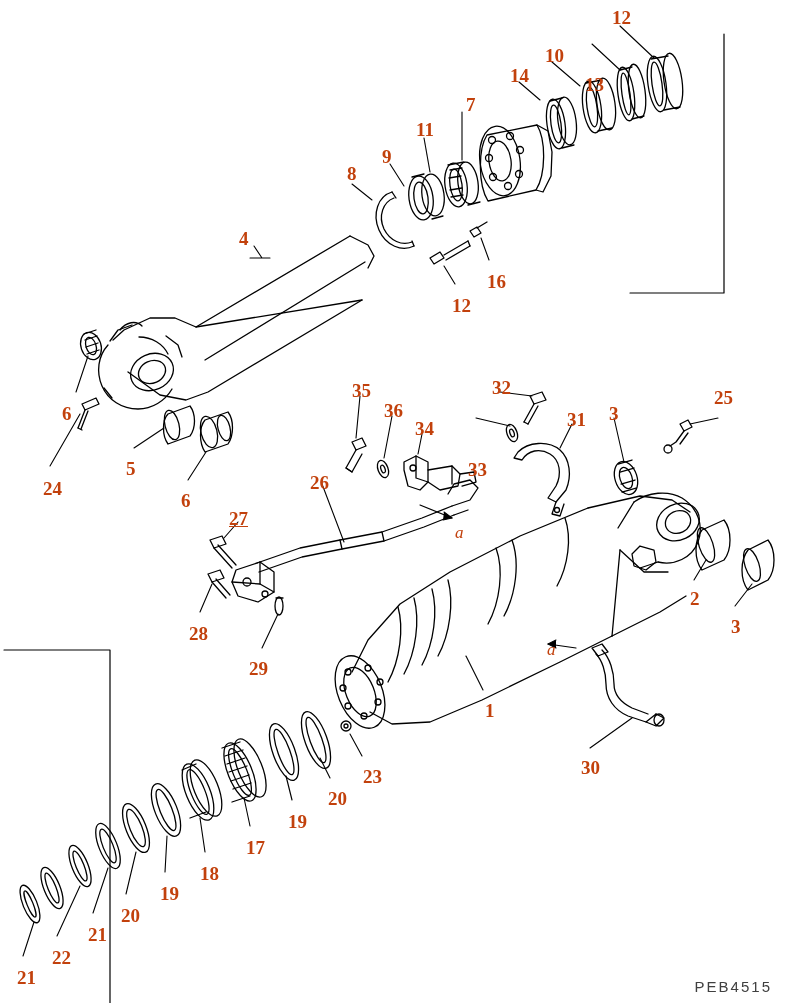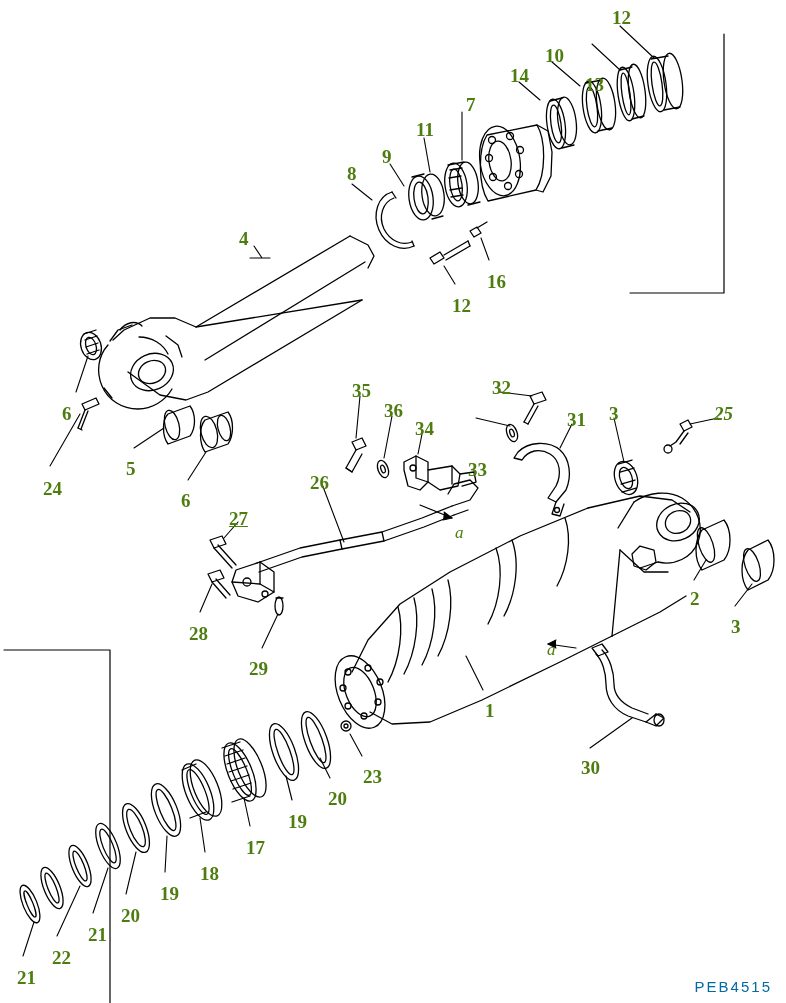--- a/index.html
+++ b/index.html
@@ -43,37 +43,37 @@
     left: 0; top: 0;
     width: 786px;
     height: 1003px;
   }
   
   .callout {
     position: absolute;
     font-family: "Liberation Serif", serif;
     font-size: 19px;
     font-weight: bold;
-    color: #4d7c0f;
+    color: #c2410c;
     line-height: 1;
     white-space: nowrap;
   }
   .callout.small {
     font-size: 17px;
     font-style: italic;
     font-weight: normal;
   }
   #figno {
     position: absolute;
     right: 14px;
     bottom: 8px;
     font-family: "Liberation Sans", sans-serif;
     font-size: 15px;
     letter-spacing: 2px;
-    color: #0369a1;
+    color: #404040;
   }
 </style>
 </head>
 <body>
 
 <div id="page">
 
 
   <svg id="drawing" viewBox="0 0 786 1003">
     <g fill="none" stroke="#000000" stroke-width="1.3" stroke-linejoin="round" stroke-linecap="round">
@@ -454,21 +454,21 @@
       <div class="callout" style="left: 43px; top: 479px;">24</div>
       <div class="callout" style="left: 126px; top: 459px;">5</div>
       <div class="callout" style="left: 181px; top: 491px;">6</div>
       <div class="callout" style="left: 352px; top: 381px;">35</div>
       <div class="callout" style="left: 384px; top: 401px;">36</div>
       <div class="callout" style="left: 415px; top: 419px;">34</div>
       <div class="callout" style="left: 468px; top: 428px; margin-top: 32px;">33</div>
       <div class="callout" style="left: 492px; top: 378px;">32</div>
       <div class="callout" style="left: 567px; top: 410px;">31</div>
       <div class="callout" style="left: 609px; top: 404px;">3</div>
-      <div class="callout" style="left: 714px; top: 404px; font-style: italic;">25</div>
+      <div class="callout" style="left: 714px; top: 388px;">25</div>
       <div class="callout" style="left: 310px; top: 473px;">26</div>
       <div class="callout" style="left: 229px; top: 509px; text-decoration: underline;">27</div>
       <div class="callout" style="left: 189px; top: 624px;">28</div>
       <div class="callout" style="left: 249px; top: 659px;">29</div>
       <div class="callout" style="left: 485px; top: 701px;">1</div>
       <div class="callout" style="left: 690px; top: 589px;">2</div>
       <div class="callout" style="left: 731px; top: 617px;">3</div>
       <div class="callout" style="left: 581px; top: 758px;">30</div>
       <div class="callout" style="left: 363px; top: 767px;">23</div>
       <div class="callout" style="left: 328px; top: 789px;">20</div>

